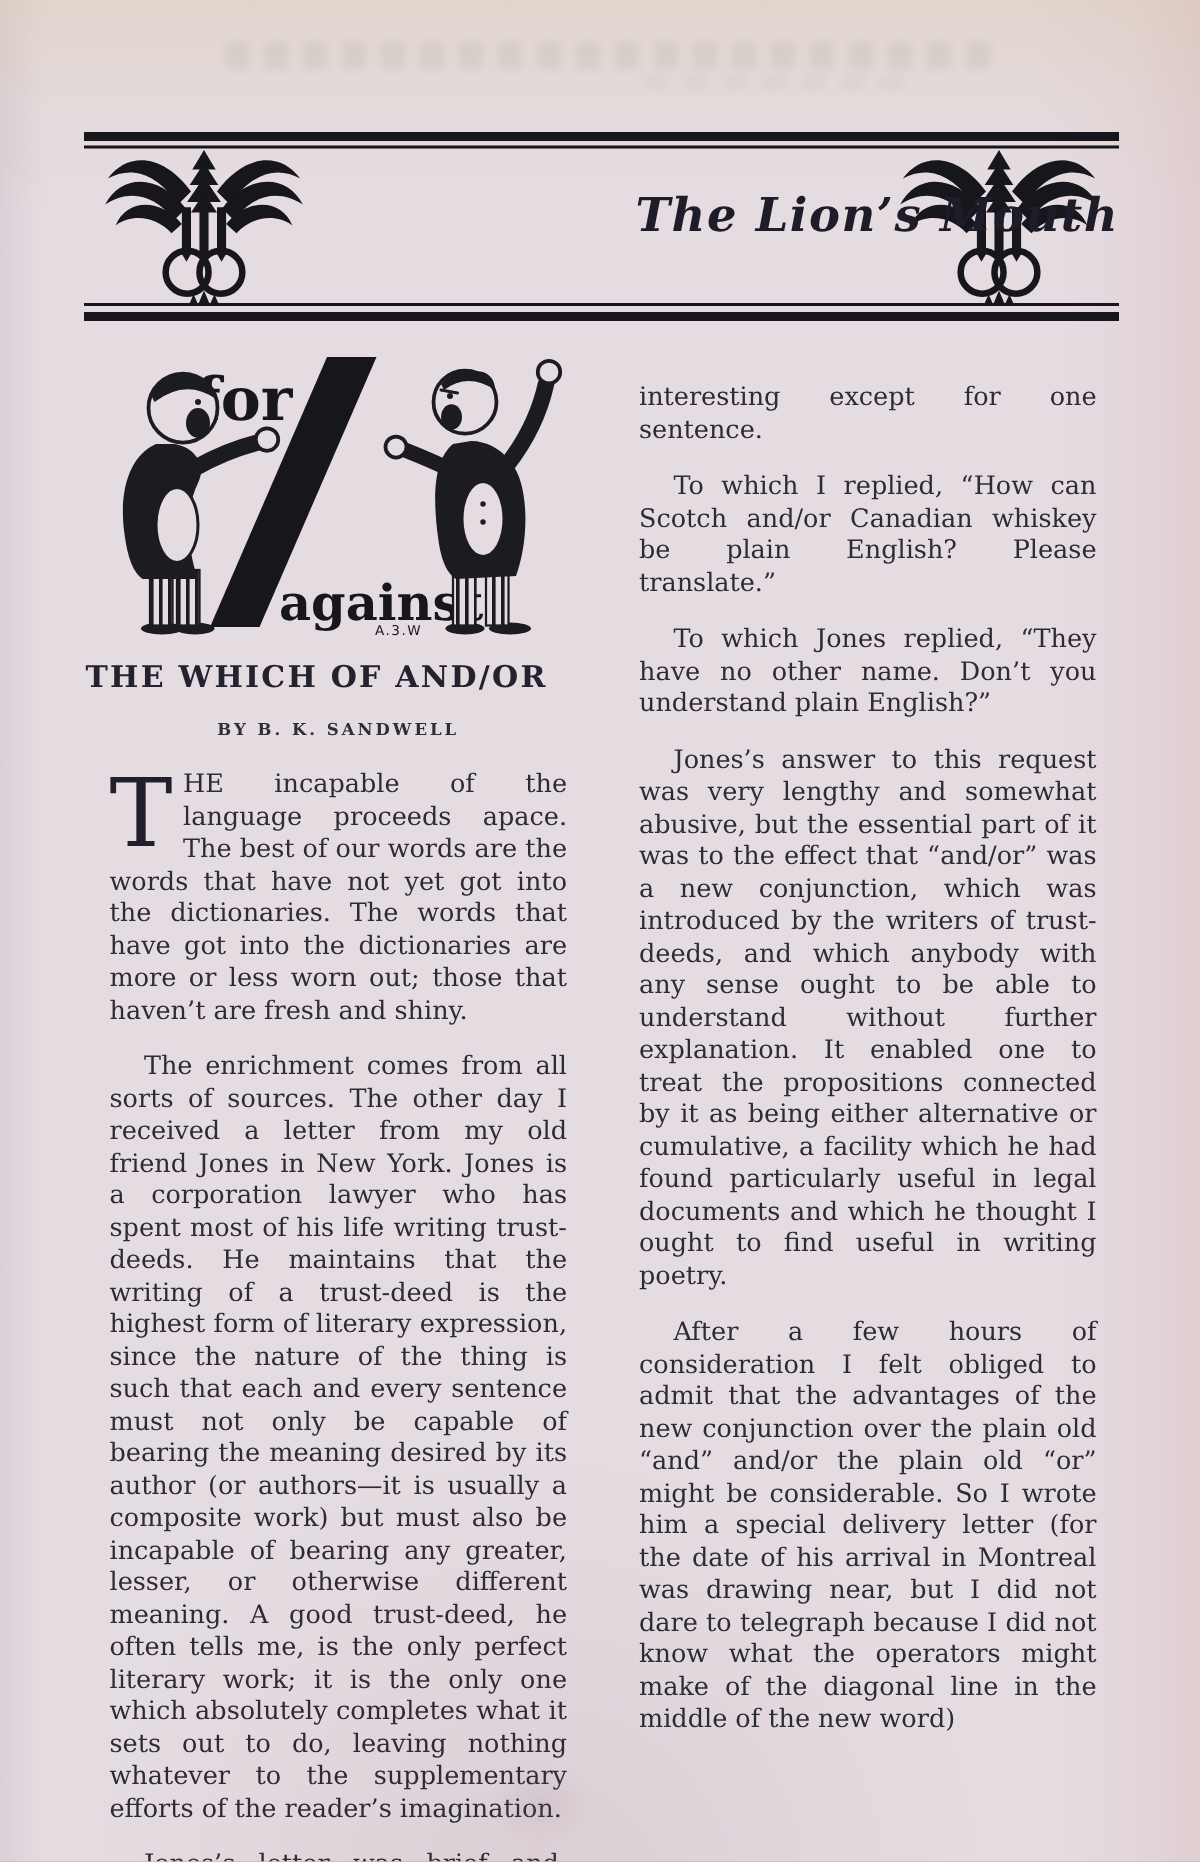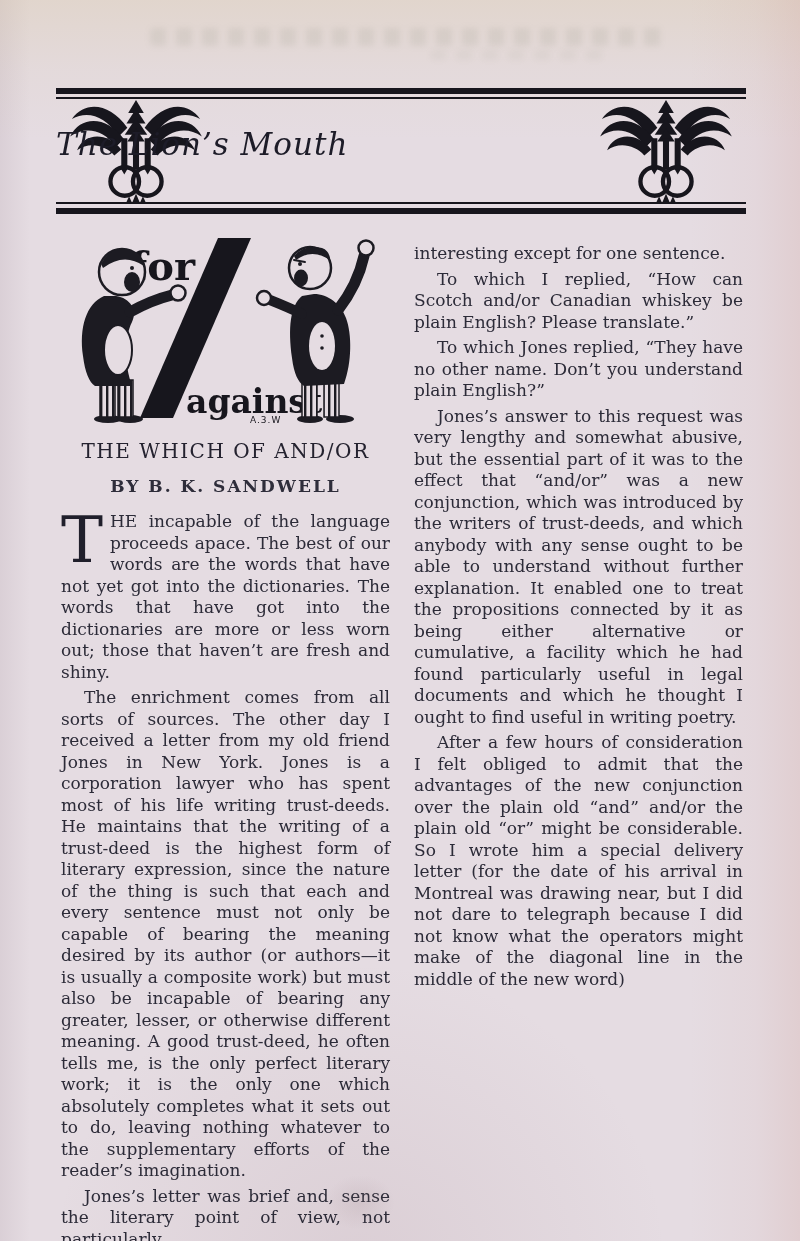--- a/index.html
+++ b/index.html
@@ -26,40 +26,40 @@
   .masthead{position:absolute;left:56px;top:88px;width:690px;height:126px;}
   .rule{background:#17161d;}
   .rt-thick{position:absolute;top:0;left:0;right:0;height:6px;}
   .rt-thin {position:absolute;top:9px;left:0;right:0;height:2px;}
   .rb-thin {position:absolute;bottom:10px;left:0;right:0;height:2.5px;}
   .rb-thick{position:absolute;bottom:0;left:0;right:0;height:6px;}
   .orn{position:absolute;top:12px;width:152px;height:104px;}
   .orn.left{left:4px;}
   .orn.right{right:4px;}
   .masthead-title{
-    position:absolute;left:0;right:0;top:38px;text-align:left;
-    font-size:31px;font-style:italic;font-weight:normal;color:#1d1c28;
+    position:absolute;left:12px;right:0;top:38px;text-align:right;
+    font-size:31px;font-style:italic;font-weight:bold;color:#1d1c28;
     letter-spacing:1px;
   }
 
   
   .columns{position:absolute;left:57px;top:230px;width:690px;display:flex;gap:16px;}
   .col{width:337px;font-size:17px;line-height:21.5px;text-align:justify;}
-  .col p{margin:4px;}
+  .col p{margin:16px;}
   .col p.indent{text-indent:1.35em;}
   .col-right{padding-top:9px;}
 
   .cartoon{display:block;margin:2px auto 0;}
 
   .art-title{
-    margin:17px 0 0;text-align:center;font-size:20px;font-weight:normal;
+    margin:17px 0 0;font-size:20px;font-weight:bold;
     letter-spacing:1.5px;color:#24222f;font-family:"DejaVu Serif","Liberation Serif",serif;
   }
   .byline{
-    margin:13px 0 14px;text-align:center;font-size:17px;font-weight:bold;
+    margin:13px 0 14px;text-align:center;font-size:11px;font-weight:bold;
     letter-spacing:2px;color:#2e2d3a;
   }
   .dropcap{
     float:left;font-size:63px;line-height:52px;padding:4px 7px 0 0;
     color:#201f2b;font-weight:normal;
   }
   .stain{
     position:absolute;left:325px;top:1175px;width:70px;height:55px;border-radius:50%;
     background:radial-gradient(closest-side, rgba(140,115,120,0.14), rgba(140,115,120,0));
   }

